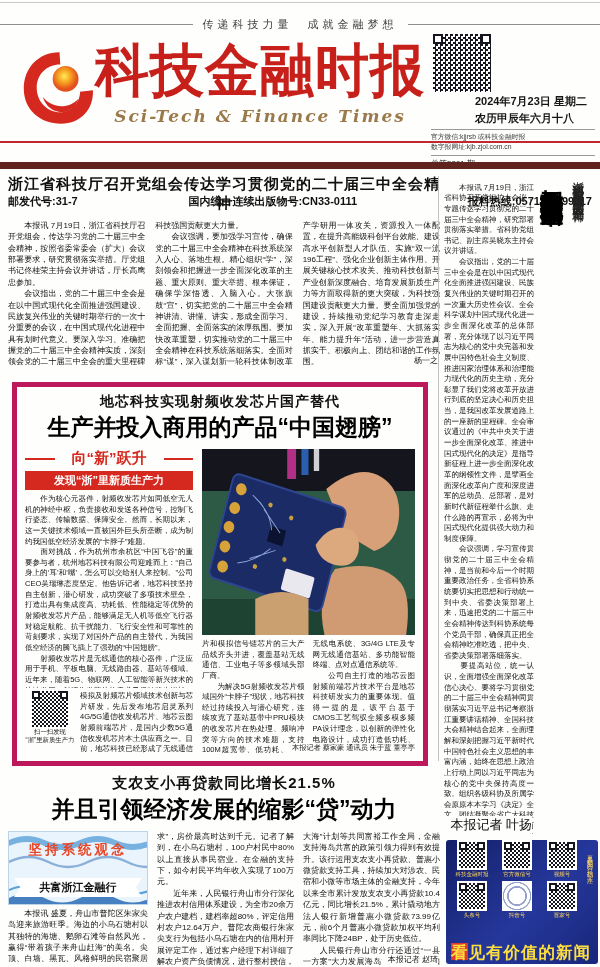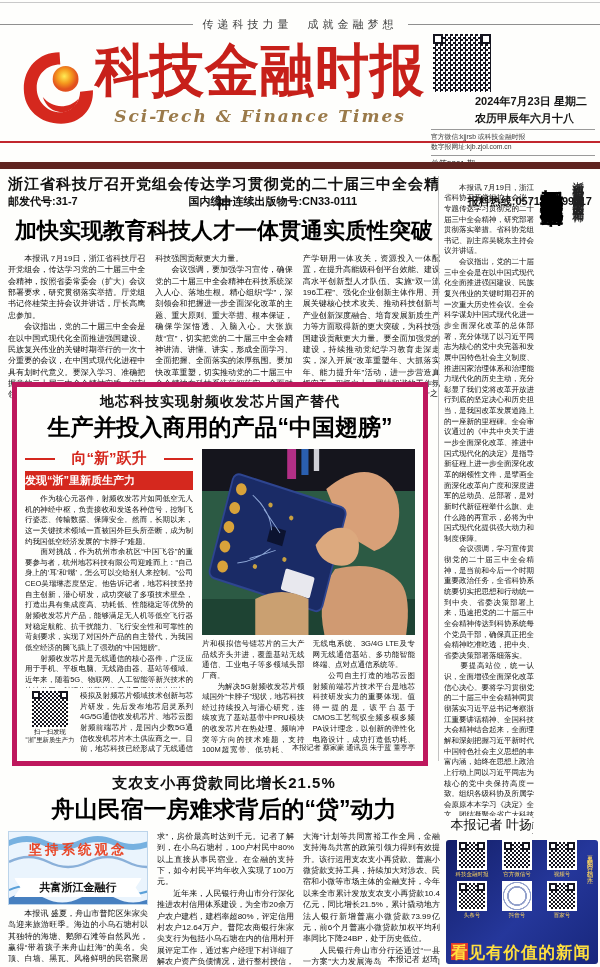--- a/index.html
+++ b/index.html
@@ -55,21 +55,21 @@
 
   
   .feature{position:absolute;left:12px;top:382px;width:416px;height:384px;border:5px solid #be185d;
     padding:6px 8px;box-sizing:border-box;background:#fefefc;}
   .feature .kicker{font-size:14px;}
   .feature .headline{font-size:23px;margin-top:1px;}
   .feature-body{display:flex;gap:9px;margin-top:6px;height:304px;}
   .f-left{width:168px;display:flex;flex-direction:column;}
   .badge1{display:flex;align-items:center;gap:17px;color:#d5281e;font-weight:900;font-size:15px;}
   .badge1 .dash{flex:1;height:2px;background:#d5281e;}
-  .badge2{background:#d5281e;color:#fff;font-size:11px;font-weight:bold;
+  .badge2{background:#d5281e;color:#fff;font-size:11px;font-weight:bold;text-align:center;
     padding:2px 0;margin:3px 0 4px;}
   .f-text1{flex:1;font-size:7.5px;}
   .f-bottom{display:flex;gap:5px;height:62px;margin-top:3px;}
   .f-qrwrap{width:50px;text-align:center;}
   .f-qr{width:36px;height:36px;margin:0 auto 1px;}
   .f-qrcap{font-size:6.4px;line-height:1.3;white-space:pre-line;color:#222;}
   .f-text2{flex:1;font-size:7.5px;}
   .f-right{flex:1;display:flex;flex-direction:column;min-width:0;}
   .photo{height:186px;background:#234536;}
   .photo svg{display:block;width:100%;height:100%;}
@@ -161,21 +161,20 @@
   <div class="redline"></div>
   <div class="infobar">
     <span>邮发代号:31-7</span>
     <span>国内统一连续出版物号:CN33-0111</span>
     <span>报料热线:0571-87799117</span>
   </div>
   <div class="thickbar"></div>
 
   <section class="lead">
     <div class="kicker">浙江省科技厅召开党组会传达学习贯彻党的二十届三中全会精神</div>
-    <div class="headline">加快实现教育科技人才一体贯通实质性突破</div>
     <div class="lead-cols">
       <div class="col body-text">　　本报讯 7月19日，浙江省科技厅召开党组会，传达学习党的二十届三中全会精神，按照省委常委会（扩大）会议部署要求，研究贯彻落实举措。厅党组书记佟桂荣主持会议并讲话，厅长高鹰忠参加。
 　　会议指出，党的二十届三中全会是在以中国式现代化全面推进强国建设、民族复兴伟业的关键时期举行的一次十分重要的会议，在中国式现代化进程中具有划时代意义。要深入学习、准确把握党的二十届三中全会精神实质，深刻领会党的二十届三中全会的重大里程碑意义，切实增强学习宣传贯彻的政治自觉思想自觉行动自觉；深刻领会党的二十届三中全会精神的核心要义，坚定不移沿着习近平总书记指引的方向奋勇前进；深刻领会党的二十届三中全会对科技体制改革的重要部署，加快实现教育科技人才一体贯通实质性突破，构建支持全面创新体制机制，为加快实现高水平科技自立自强、建设</div>
       <div class="col body-text">科技强国贡献更大力量。
 　　会议强调，要加强学习宣传，确保党的二十届三中全会精神在科技系统深入人心、落地生根。精心组织“学”，深刻领会和把握进一步全面深化改革的主题、重大原则、重大举措、根本保证，确保学深悟透、入脑入心。大张旗鼓“宣”，切实把党的二十届三中全会精神讲清、讲懂、讲实，形成全面学习、全面把握、全面落实的浓厚氛围。要加快改革重塑，切实推动党的二十届三中全会精神在科技系统落细落实。全面对标“谋”，深入谋划新一轮科技体制改革的总体目标和主要任务，深入谋划“315”科技创新体系建设工程和“三大科创高地”建设的基本路径，深入谋划贯彻落实教育科技人才体制机制一体改革等各项改革任务。精准实际“干”，坚持守正创新，坚持系统观念，推进教科人体制机制一体协同，人才团队一体引育，平台设施一体建设，</div>
       <div class="col body-text">产学研用一体攻关，资源投入一体配置，在提升高能级科创平台效能、建设高水平创新型人才队伍、实施“双一流196工程”、强化企业创新主体作用、开展关键核心技术攻关、推动科技创新与产业创新深度融合、培育发展新质生产力等方面取得新的更大突破，为科技强国建设贡献更大力量。要全面加强党的建设，持续推动党纪学习教育走深走实，深入开展“改革重塑年、大抓落实年、能力提升年”活动，进一步营造真抓实干、积极向上、团结和谐的工作氛围。</div>
       <div class="abs-byline">杨一之</div>
     </div>
   </section>
 
@@ -242,21 +241,21 @@
 　　公司自主打造的地芯云图射频前端芯片技术平台是地芯科技研发实力的重要体现。值得一提的是，该平台基于CMOS工艺驾驭全频多模多频PA设计理念，以创新的弹性化电路设计，成功打造低功耗、低成本、高集成度、高可靠性线性CMOS PA，将使得CMOS工艺的PA进入主流射频前端市场芯片领域。
 　　地芯科技量产的射频前端产品覆盖多个行业多种应用场景，包括蓝牙、Zigbee、WiFi、NB-IoT、WiSUN、LoRa、Cat.1等各类应用，射频收发机产品可应用于多模物联网、图传、5G小基站、WiFi 6以及各类无线专网等应用。</div>
           <div class="f-byline">本报记者 蔡家豪 通讯员 朱于蓝 董亭亭</div>
         </div>
       </div>
     </div>
   </section>
 
   <section class="loan">
     <div class="kicker">支农支小再贷款同比增长21.5%</div>
-    <div class="headline">舟山民宿一房难求背后的“贷”动力</div>
+    <div class="headline">并且引领经济发展的缩影“贷”动力</div>
     <div class="loan-cols">
       <div class="l-col1">
         <div class="wave-art">
           <svg viewBox="0 0 140 72" preserveAspectRatio="none" style="position:absolute;inset:0;width:100%;height:100%;">
             <path d="M0 8 q18 -8 36 0 t36 0 t36 0 t36 0 v6 q-18 8 -36 0 t-36 0 t-36 0 t-36 0 z" fill="#5aa0d8" opacity="0.8"></path>
             <path d="M0 30 q20 -10 40 0 t40 0 t40 0 t40 0" stroke="#2a6bb5" stroke-width="2.5" fill="none" opacity="0.5"></path>
             <path d="M0 66 q18 -9 36 0 t36 0 t36 0 t36 0 v6 h-144 z" fill="#2a6bb5" opacity="0.85"></path>
             <path d="M0 58 q18 -8 36 0 t36 0 t36 0 t36 0" stroke="#5aa0d8" stroke-width="2" fill="none"></path>
           </svg>
           <div class="wave-title">坚持系统观念</div>

